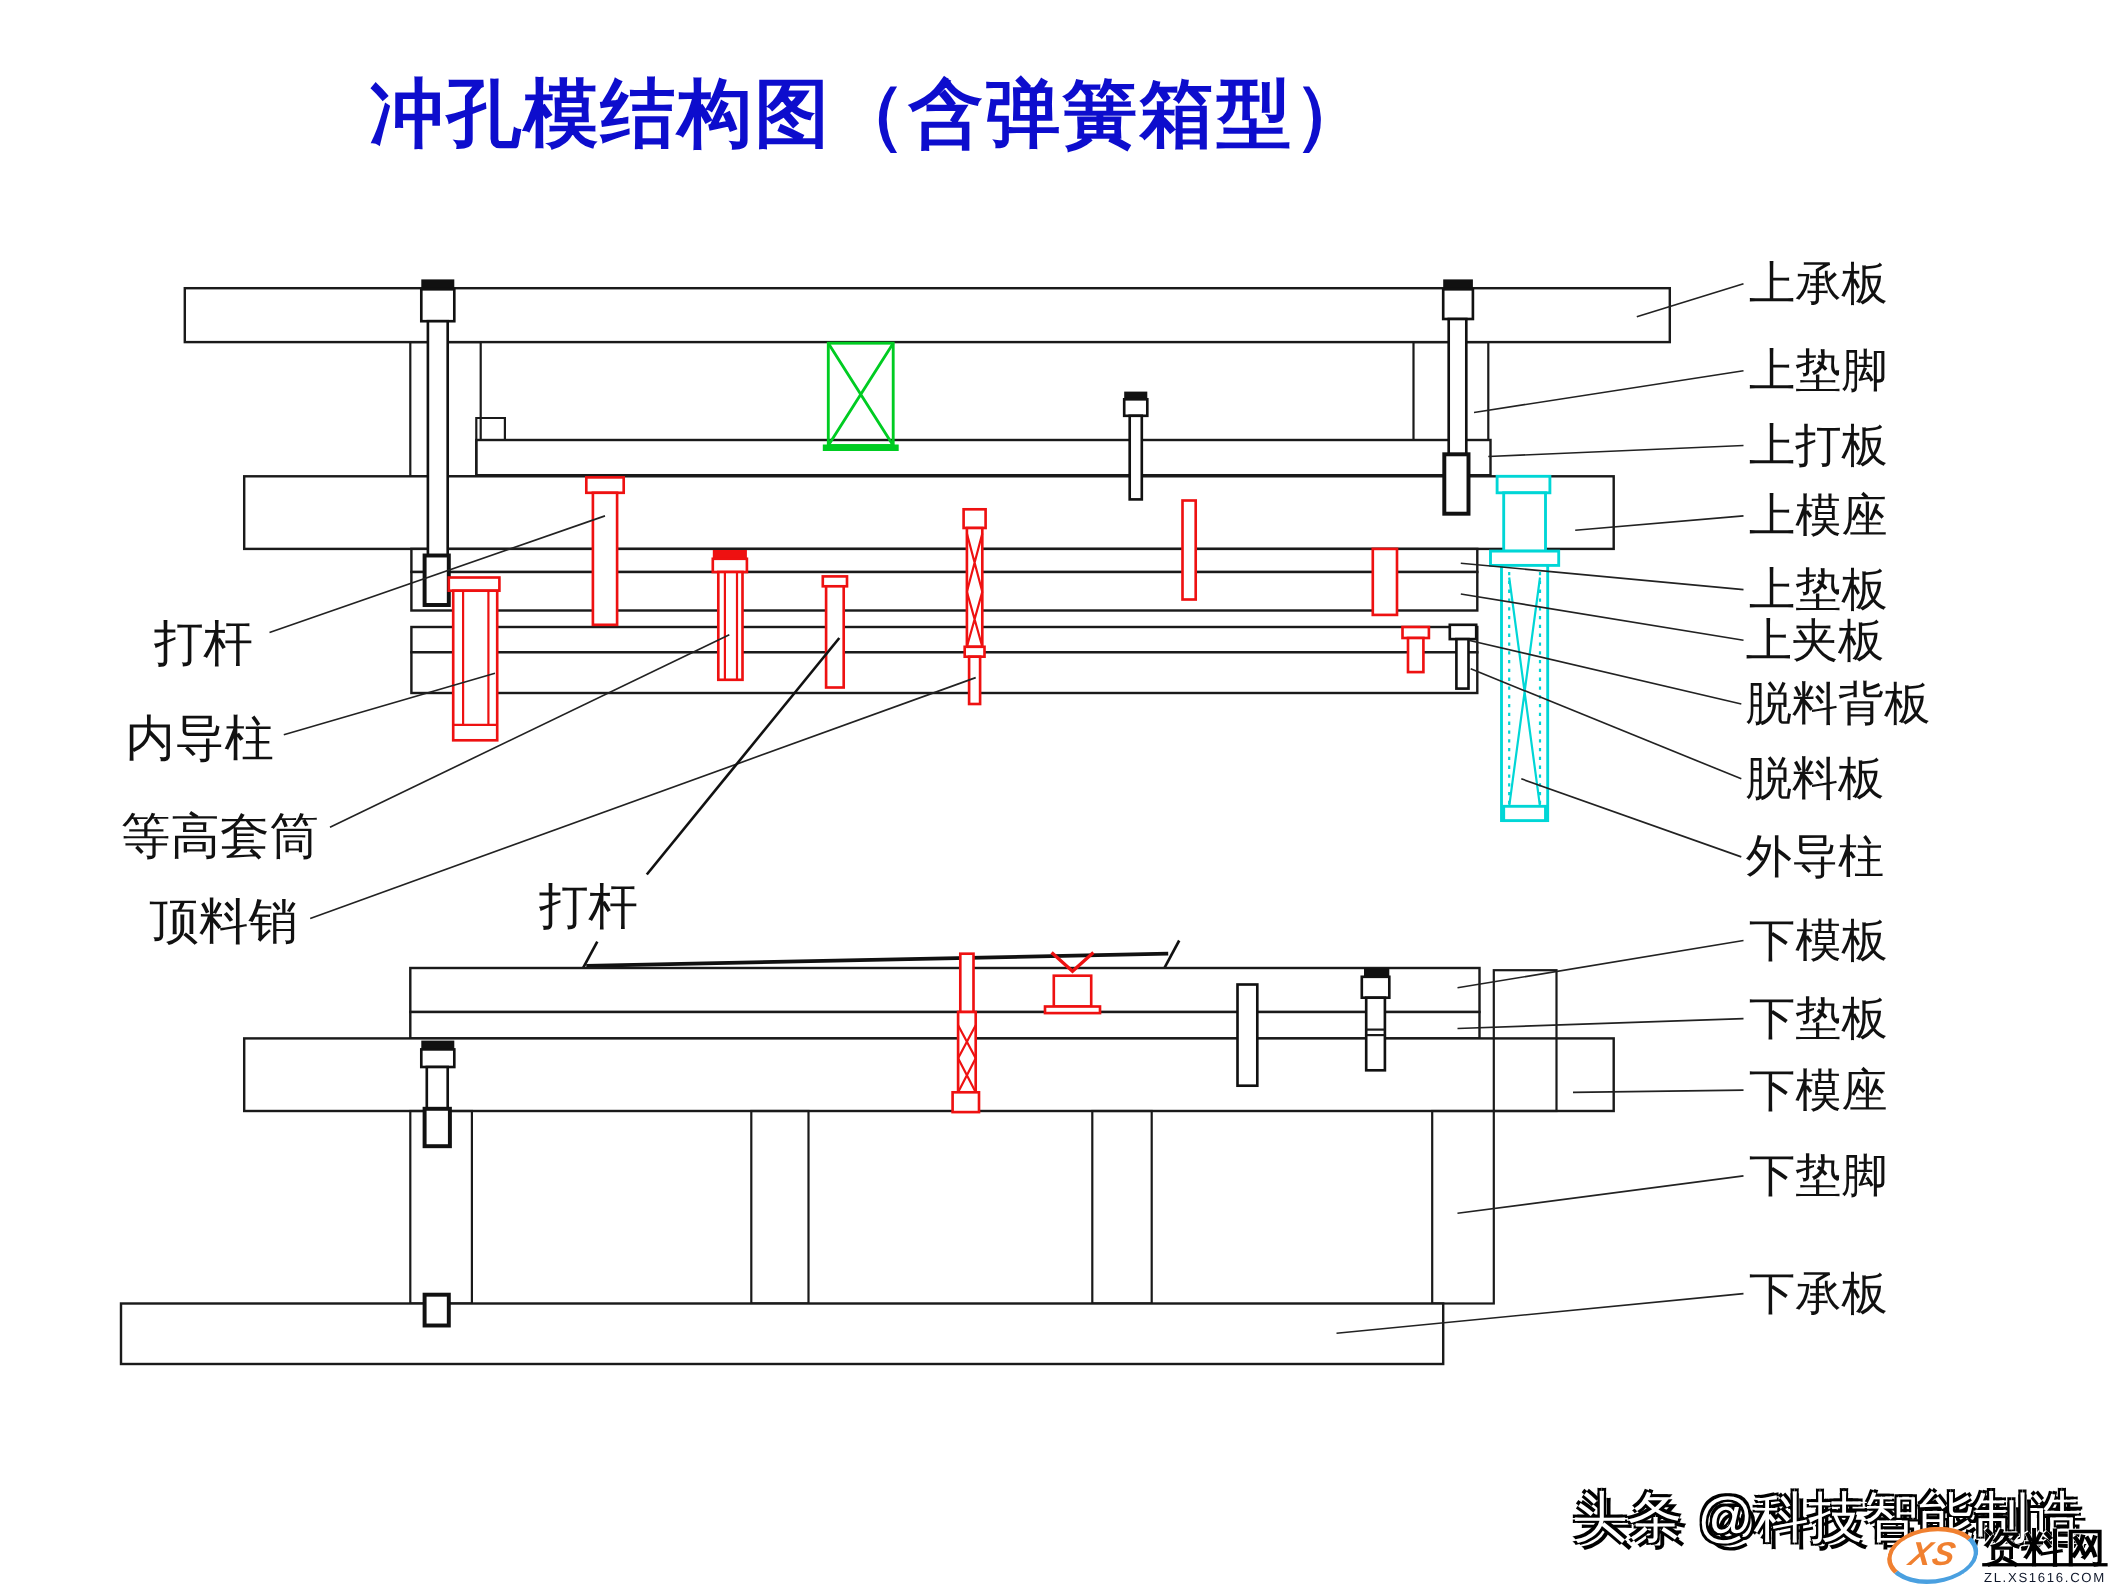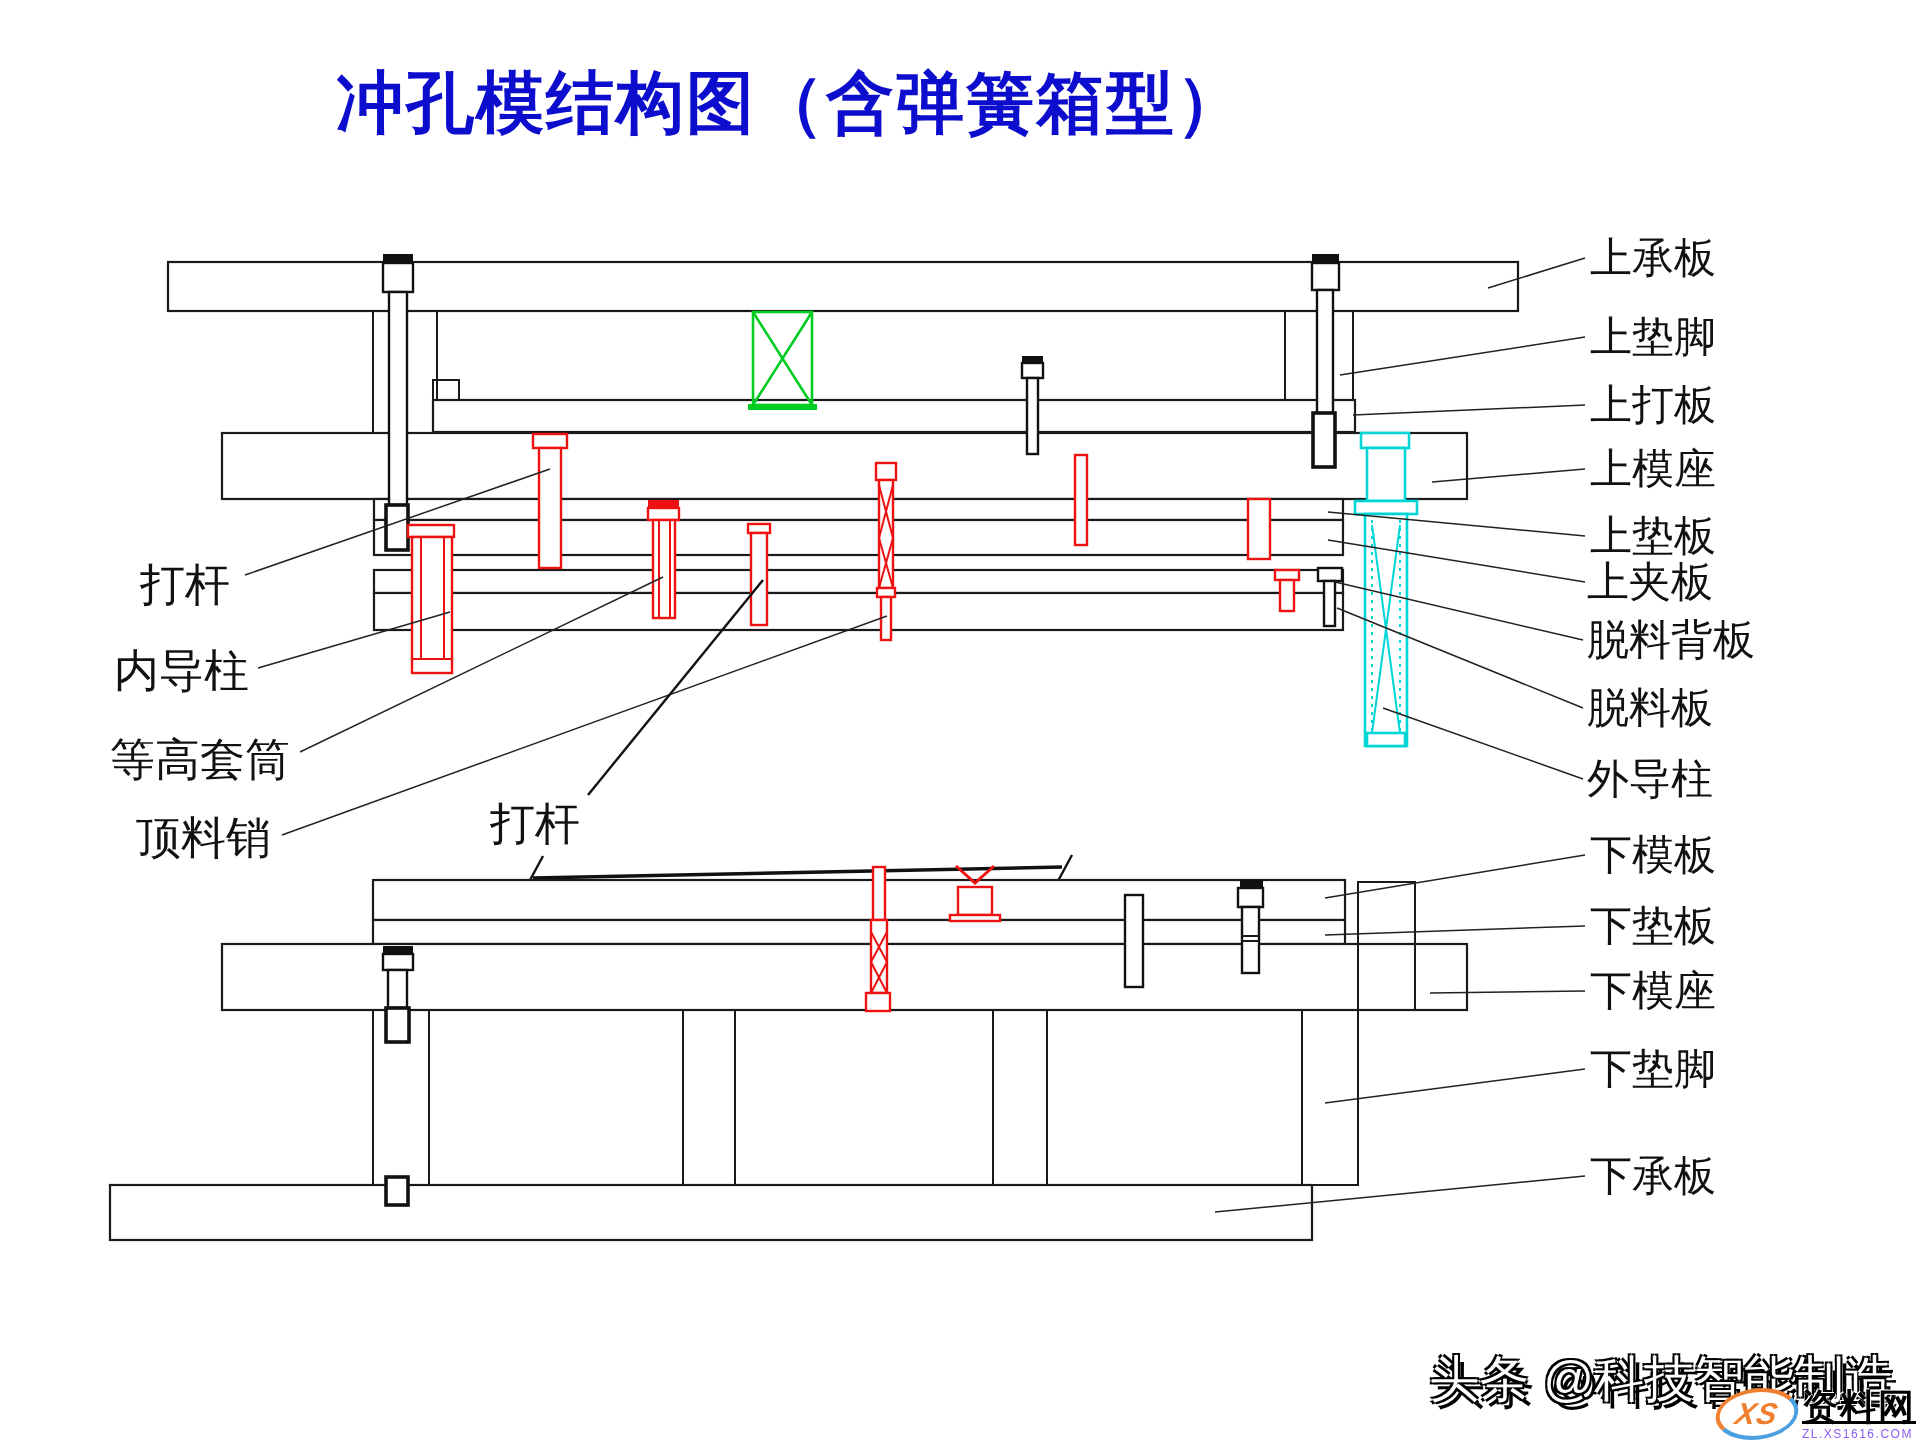--- a/index.html
+++ b/index.html
@@ -1,17 +1,17 @@
 <!DOCTYPE html>
 <html><head>
 <meta charset="utf-8">
 <style>
   html,body{margin:0;padding:0;background:#ffffff;}
   .page{position:relative;width:1920px;height:1440px;background:#ffffff;overflow:hidden;
-        font-family:"Liberation Serif",serif;}
+        font-family:"Liberation Serif",serif;text-align:center;}
   .title{position:absolute;left:336px;top:58px;font-size:68px;font-weight:bold;
          color:#0d0dcd;letter-spacing:2px;white-space:nowrap;}
   .drawing{position:absolute;left:0;top:0;width:1920px;height:1440px;}
 
   
   .plate{fill:#ffffff;stroke:#1a1a1a;stroke-width:2.2;}
   .thin {fill:none;stroke:#1a1a1a;stroke-width:2;}
   .bolt {fill:#ffffff;stroke:#111111;stroke-width:2.4;}
   .boltthick{fill:#ffffff;stroke:#111111;stroke-width:3.6;}
   .capf {fill:#111111;stroke:none;}
@@ -32,21 +32,21 @@
           text-shadow:-2px -2px 0 #000,2px -2px 0 #000,-2px 2px 0 #000,2px 2px 0 #000,6px 7px 0 #000;}
   .logo{position:absolute;right:4px;top:1388px;display:flex;align-items:center;gap:4px;
         font-family:"Liberation Sans",sans-serif;}
   .logo-oval{width:74px;height:44px;border:4px solid #f08030;border-right-color:#4aa0e0;
         border-bottom-color:#4aa0e0;border-radius:50%;display:flex;align-items:center;
         justify-content:center;transform:skewX(-12deg);background:#fff;}
   .logo-x{color:#f08030;font-size:30px;font-weight:bold;font-style:italic;letter-spacing:1px;}
   .logo-col{display:flex;flex-direction:column;line-height:1;}
   .logo-name{color:#000000;font-size:36px;font-weight:bold;letter-spacing:2px;
         text-shadow:1px 1px 0 #fff,-1px -1px 0 #fff;text-decoration:underline;}
-  .logo-url{color:#8b5cf6;font-size:12px;letter-spacing:1.5px;margin-top:3px;}
+  .logo-url{color:#0f172a;font-size:12px;letter-spacing:1.5px;margin-top:3px;}
 </style>
 </head>
 <body>
 
 <div class="page">
 
   <div class="title">冲孔模结构图（含弹簧箱型）</div>
 
   <svg class="drawing" viewBox="0 0 1920 1440">
 

